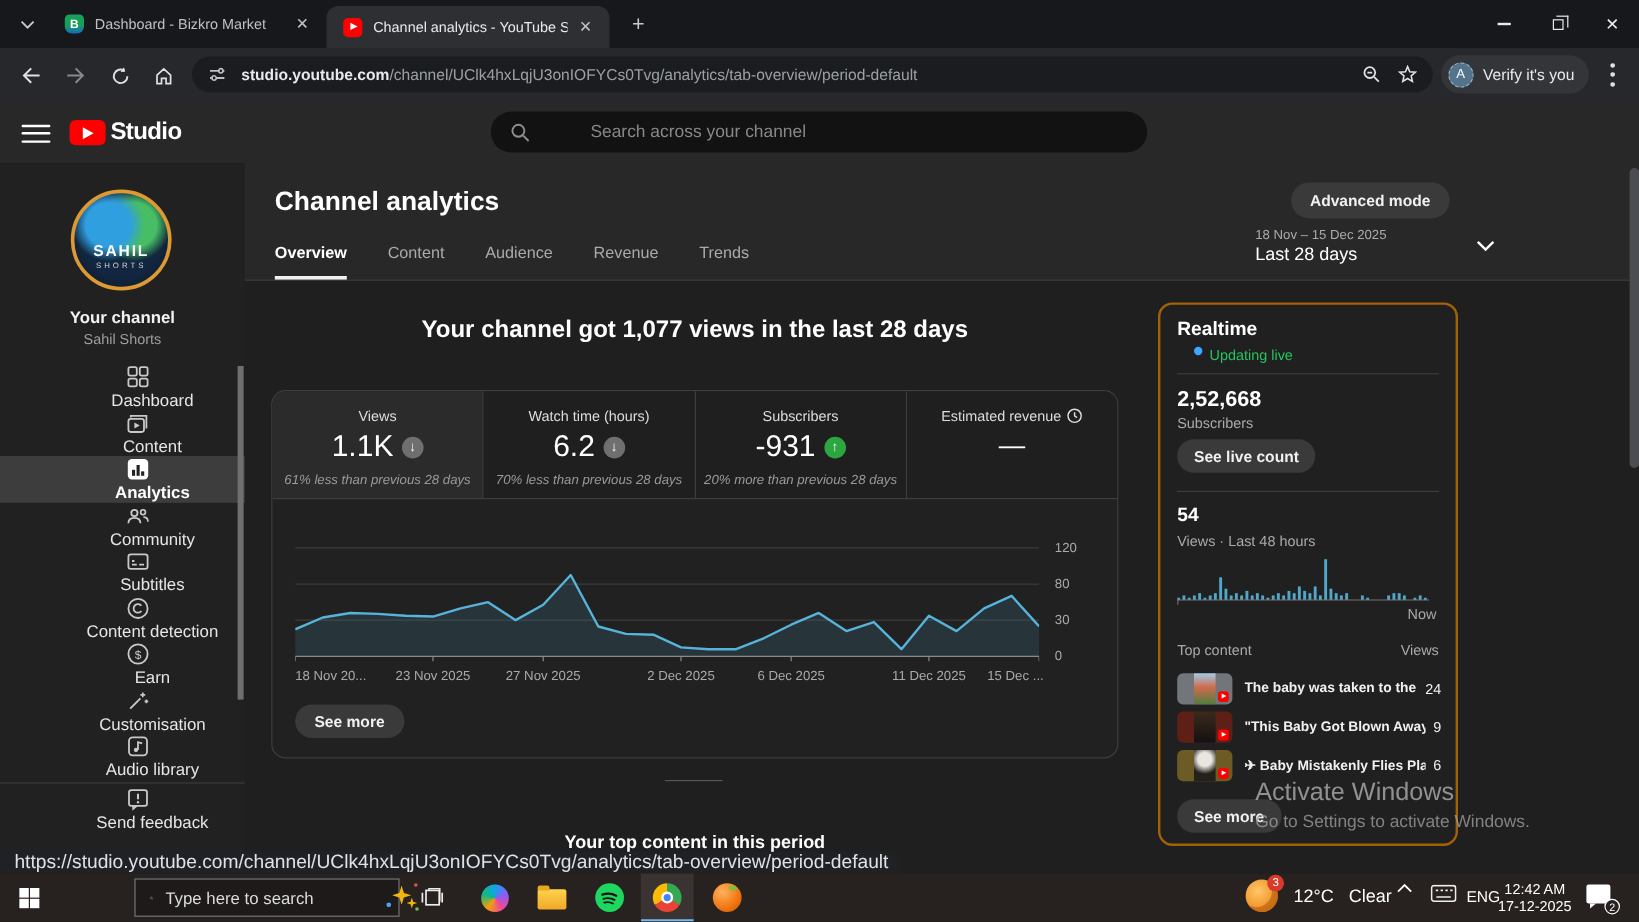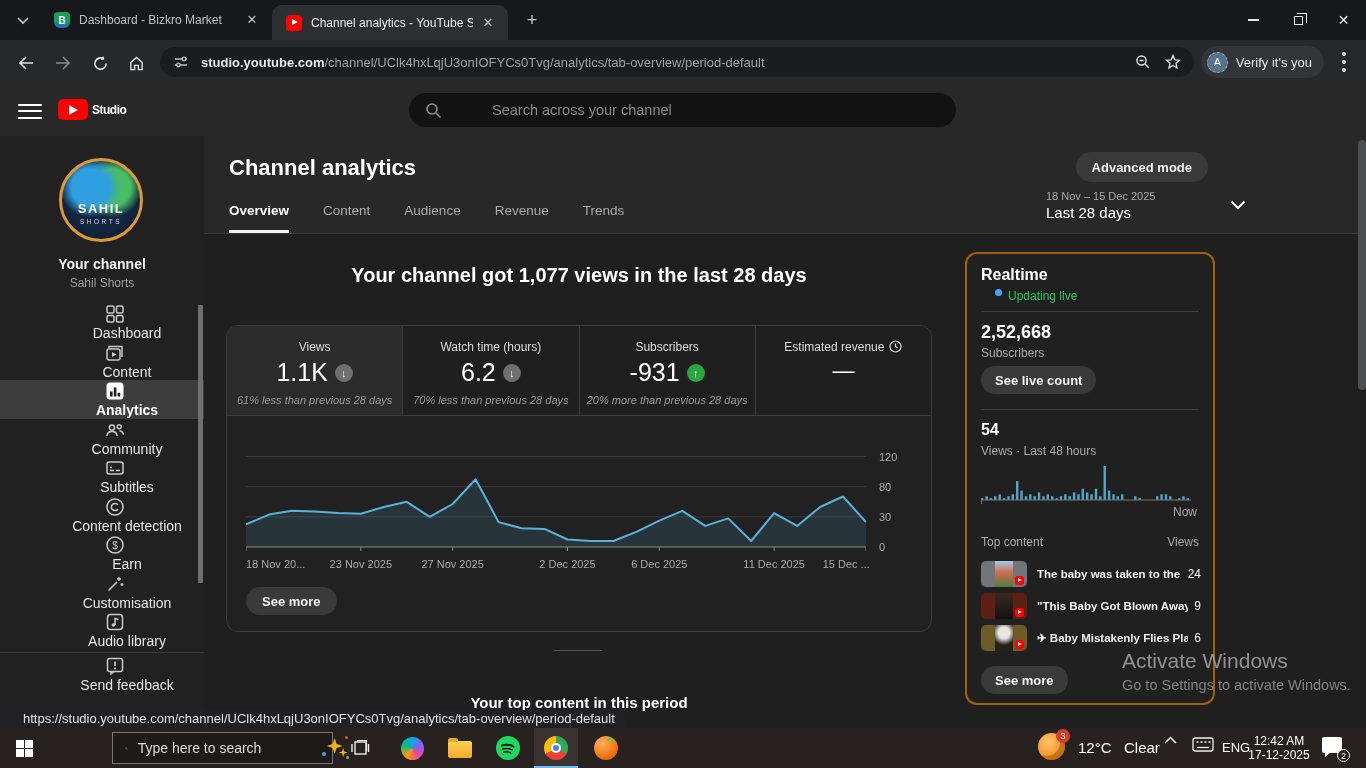--- a/index.html
+++ b/index.html
@@ -55,21 +55,21 @@
   .kebab i { display:block; font-style:normal; }
 
   
   .studiohdr { position:absolute; left:0; top:84px; width:1366px; height:52px; background:#282828; }
   .hamb { position:absolute; left:18px; top:15px; width:24px; height:22px; }
   .hamb div { height:2px; background:#fff; margin:4.5px 0; border-radius:1px; }
   .ytlogo { position:absolute; left:58px; top:15px; display:flex; align-items:center; }
   .ytbox { width:30px; height:21px; background:#f00; border-radius:5px; position:relative; }
   .ytbox::after { content:""; position:absolute; left:11px; top:5.5px; border-left:9px solid #fff;
     border-top:5px solid transparent; border-bottom:5px solid transparent; }
-  .ytword { color:#fff; font-size:12px; font-weight:bold; letter-spacing:-0.5px; margin-left:4px; }
+  .ytword { color:#fff; font-size:20px; font-weight:bold; letter-spacing:-0.5px; margin-left:4px; }
   .studio-search { position:absolute; left:409px; top:9px; width:547px; height:34px; background:#121212;
     border-radius:17px; display:flex; align-items:center; }
   .studio-search input { background:transparent; border:none; outline:none; color:#ddd; font-size:14.5px;
     flex:1; font-family:"Liberation Sans",sans-serif;margin-left:36px; }
   .studio-search input::placeholder { color:#888; }
   .hdr-ic { position:absolute; top:100px; width:26px; height:26px; color:#fff; }
   .create-btn { position:absolute; left:1228px; top:94px; width:80px; height:34px; border:1px solid #606060;
     border-radius:17px; background:#1c1c1c; display:flex; align-items:center; justify-content:center; gap:6px; }
   .create-btn span { color:#f1f1f1; font-size:13px; font-weight:bold; }
   .hdr-avatar { position:absolute; left:1320px; top:98px; width:27px; height:27px; border-radius:14px;
@@ -169,25 +169,25 @@
   .thumb .center { position:absolute; left:14px; top:0; width:18px; height:26px; }
   .shorts-badge { position:absolute; right:3px; bottom:2px; width:9px; height:9px; background:#f00;
     border-radius:2.5px; }
   .shorts-badge::after { content:""; position:absolute; left:3px; top:2px; border-left:4px solid #fff;
     border-top:2.5px solid transparent; border-bottom:2.5px solid transparent; }
   .rt-item-title { margin-left:10px; color:#f1f1f1; font-size:11.5px; font-weight:bold; white-space:nowrap;
     overflow:hidden; flex:1; }
   .rt-views { color:#f1f1f1; font-size:12px; margin-left:6px; }
 
   
-  .watermark { position:absolute; left:1122px; top:649px; pointer-events:none; }
+  .watermark { position:absolute; left:1046px; top:649px; pointer-events:none; }
   .watermark .w1 { color:#aeaeae; opacity:.8; font-size:21px; }
   .watermark .w2 { color:#a3a3a3; opacity:.75; font-size:14.5px; margin-top:4px; }
   .statusbar { position:absolute; left:0; top:710px; height:18px; background:#202124; color:#dfe1e5;
-    font-size:13px; line-height:18px; padding:0 10px 0 23px; border-radius:0 6px 0 0; white-space:nowrap; }
+    font-size:16px; line-height:18px; padding:0 10px 0 12px; border-radius:0 6px 0 0; white-space:nowrap; }
   .main-scroll { position:absolute; right:0; top:140px; width:8px; height:250px; background:#4b4d50;
     border-radius:4px; }
 
   
   .taskbar { position:absolute; left:0; top:728px; width:1366px; height:40px; background:#27211f; }
   .tb-start { position:absolute; left:0; top:0; width:48px; height:40px; display:flex; align-items:center;
     justify-content:center; }
   .tb-search { position:absolute; left:112px; top:4px; width:221px; height:32px; background:#1d1a19;
     border:1px solid #767676; display:flex; align-items:center; padding:0 8px 0 12px; }
   .tb-search input { background:transparent; border:none; outline:none; color:#e8e8e8; font-size:14px;

